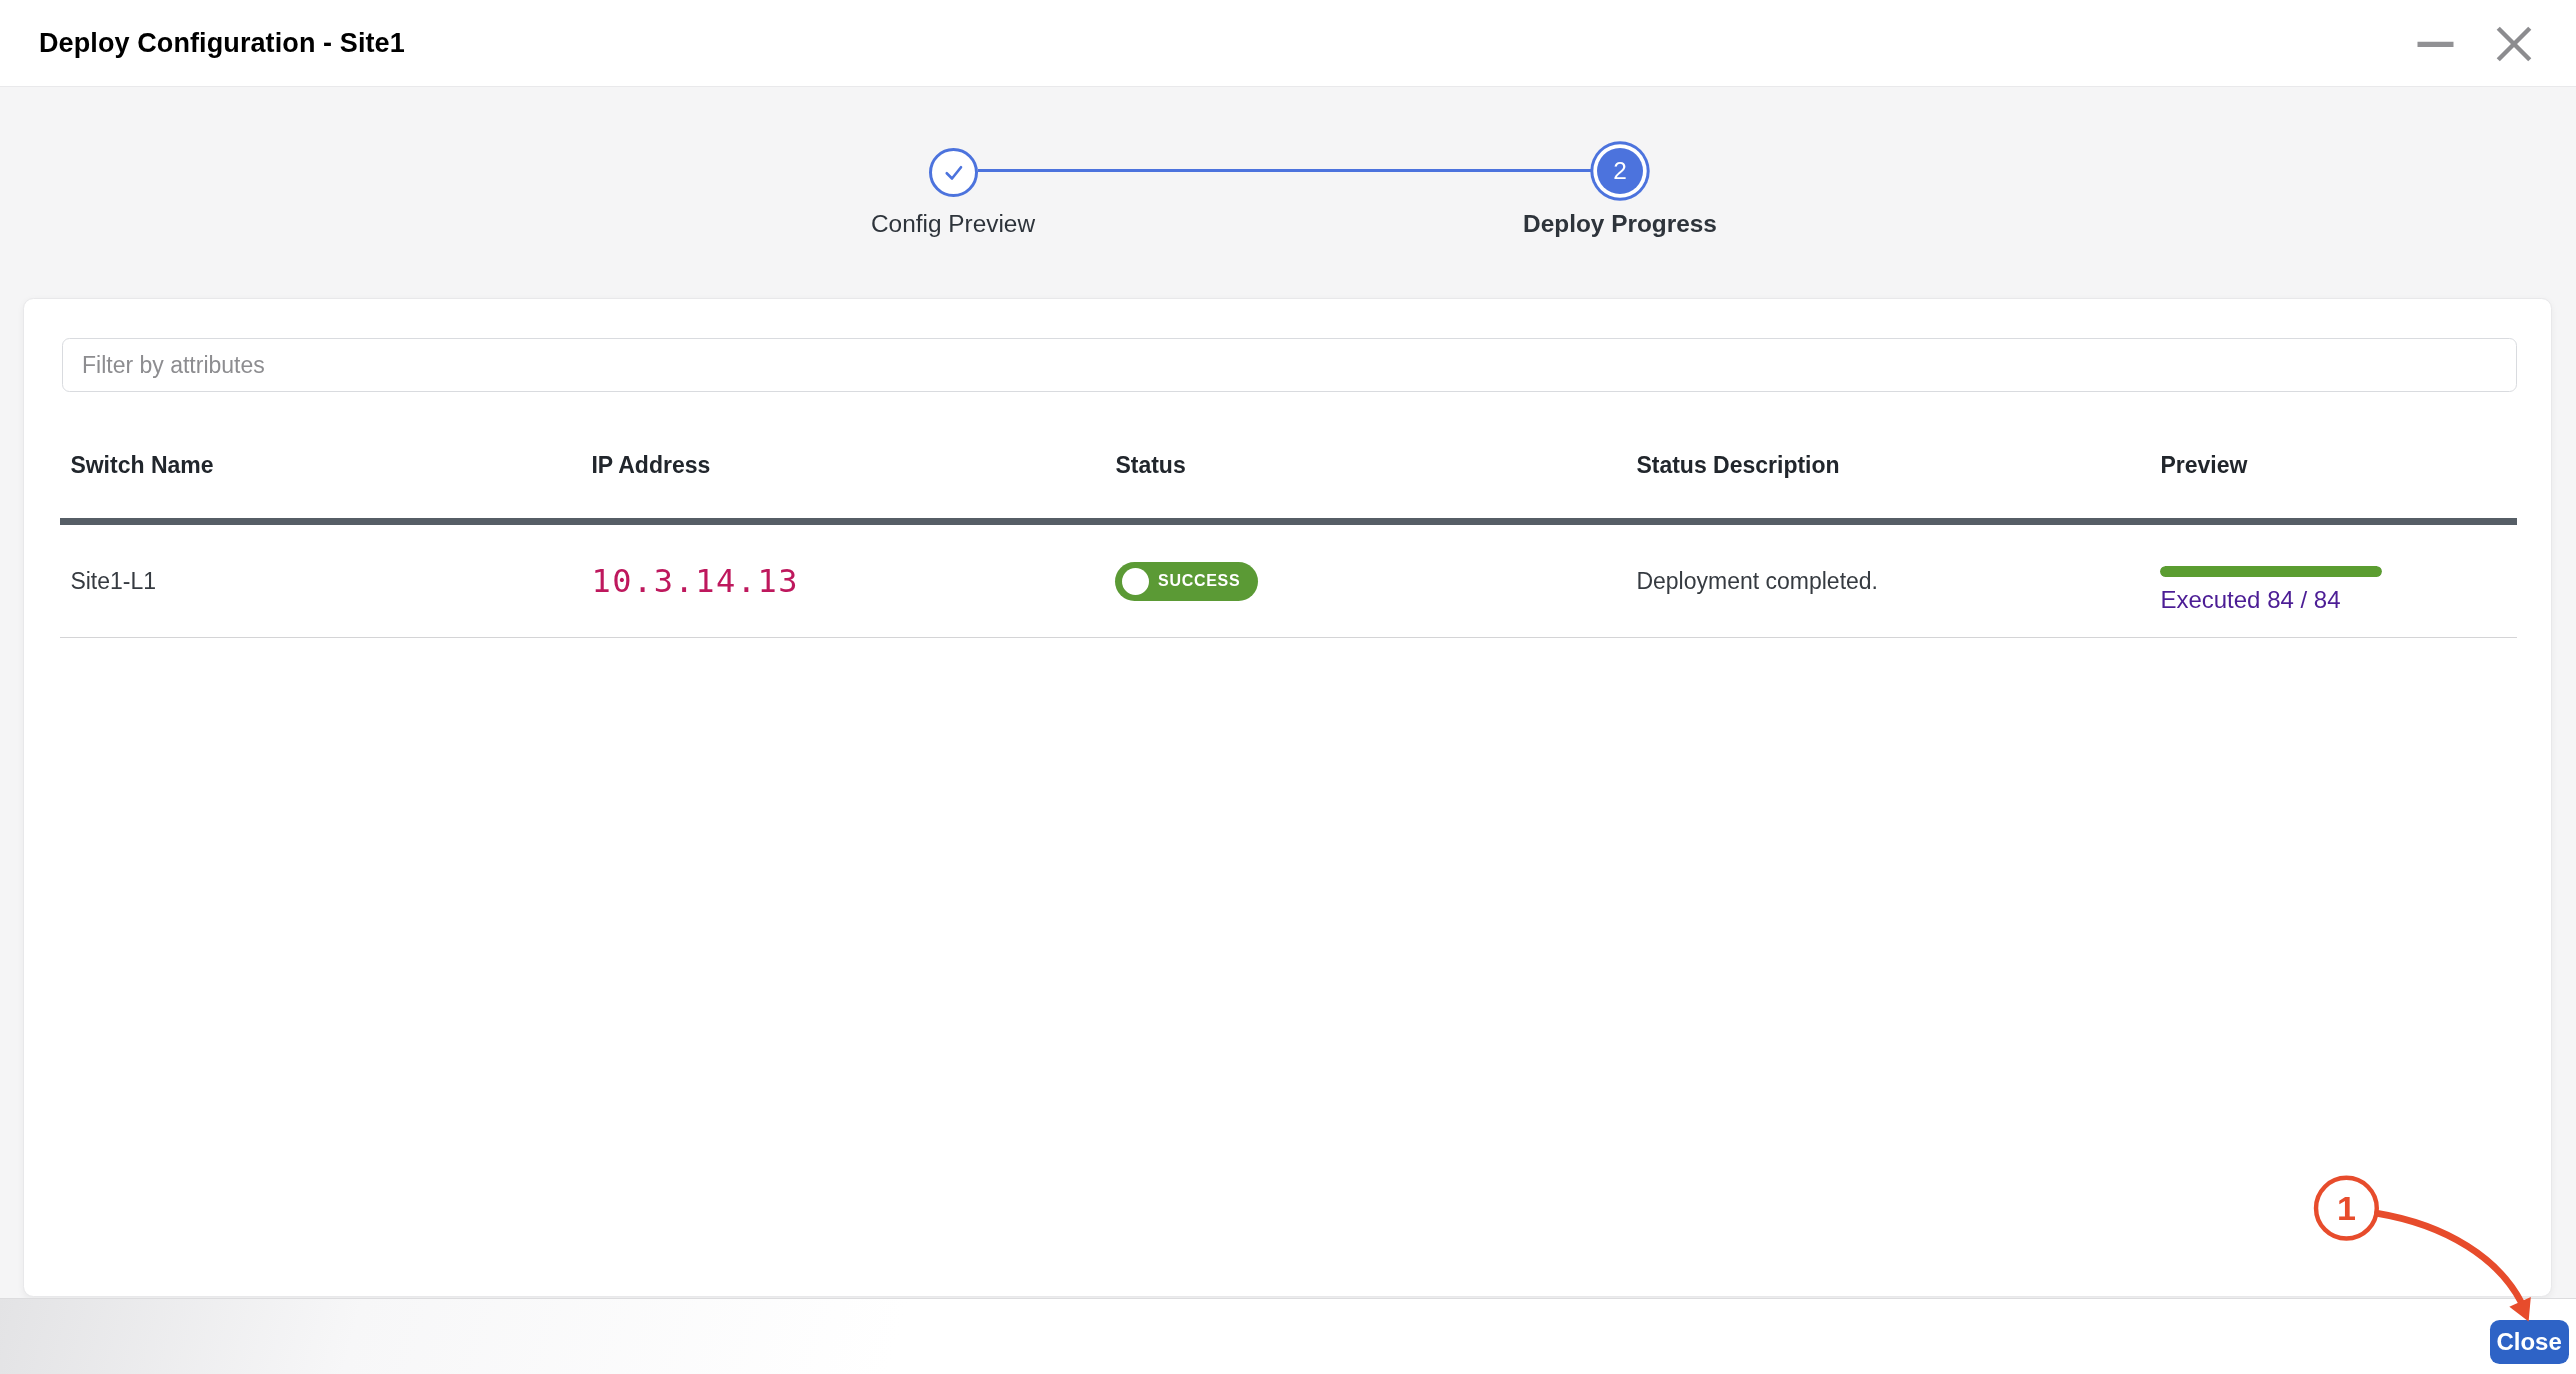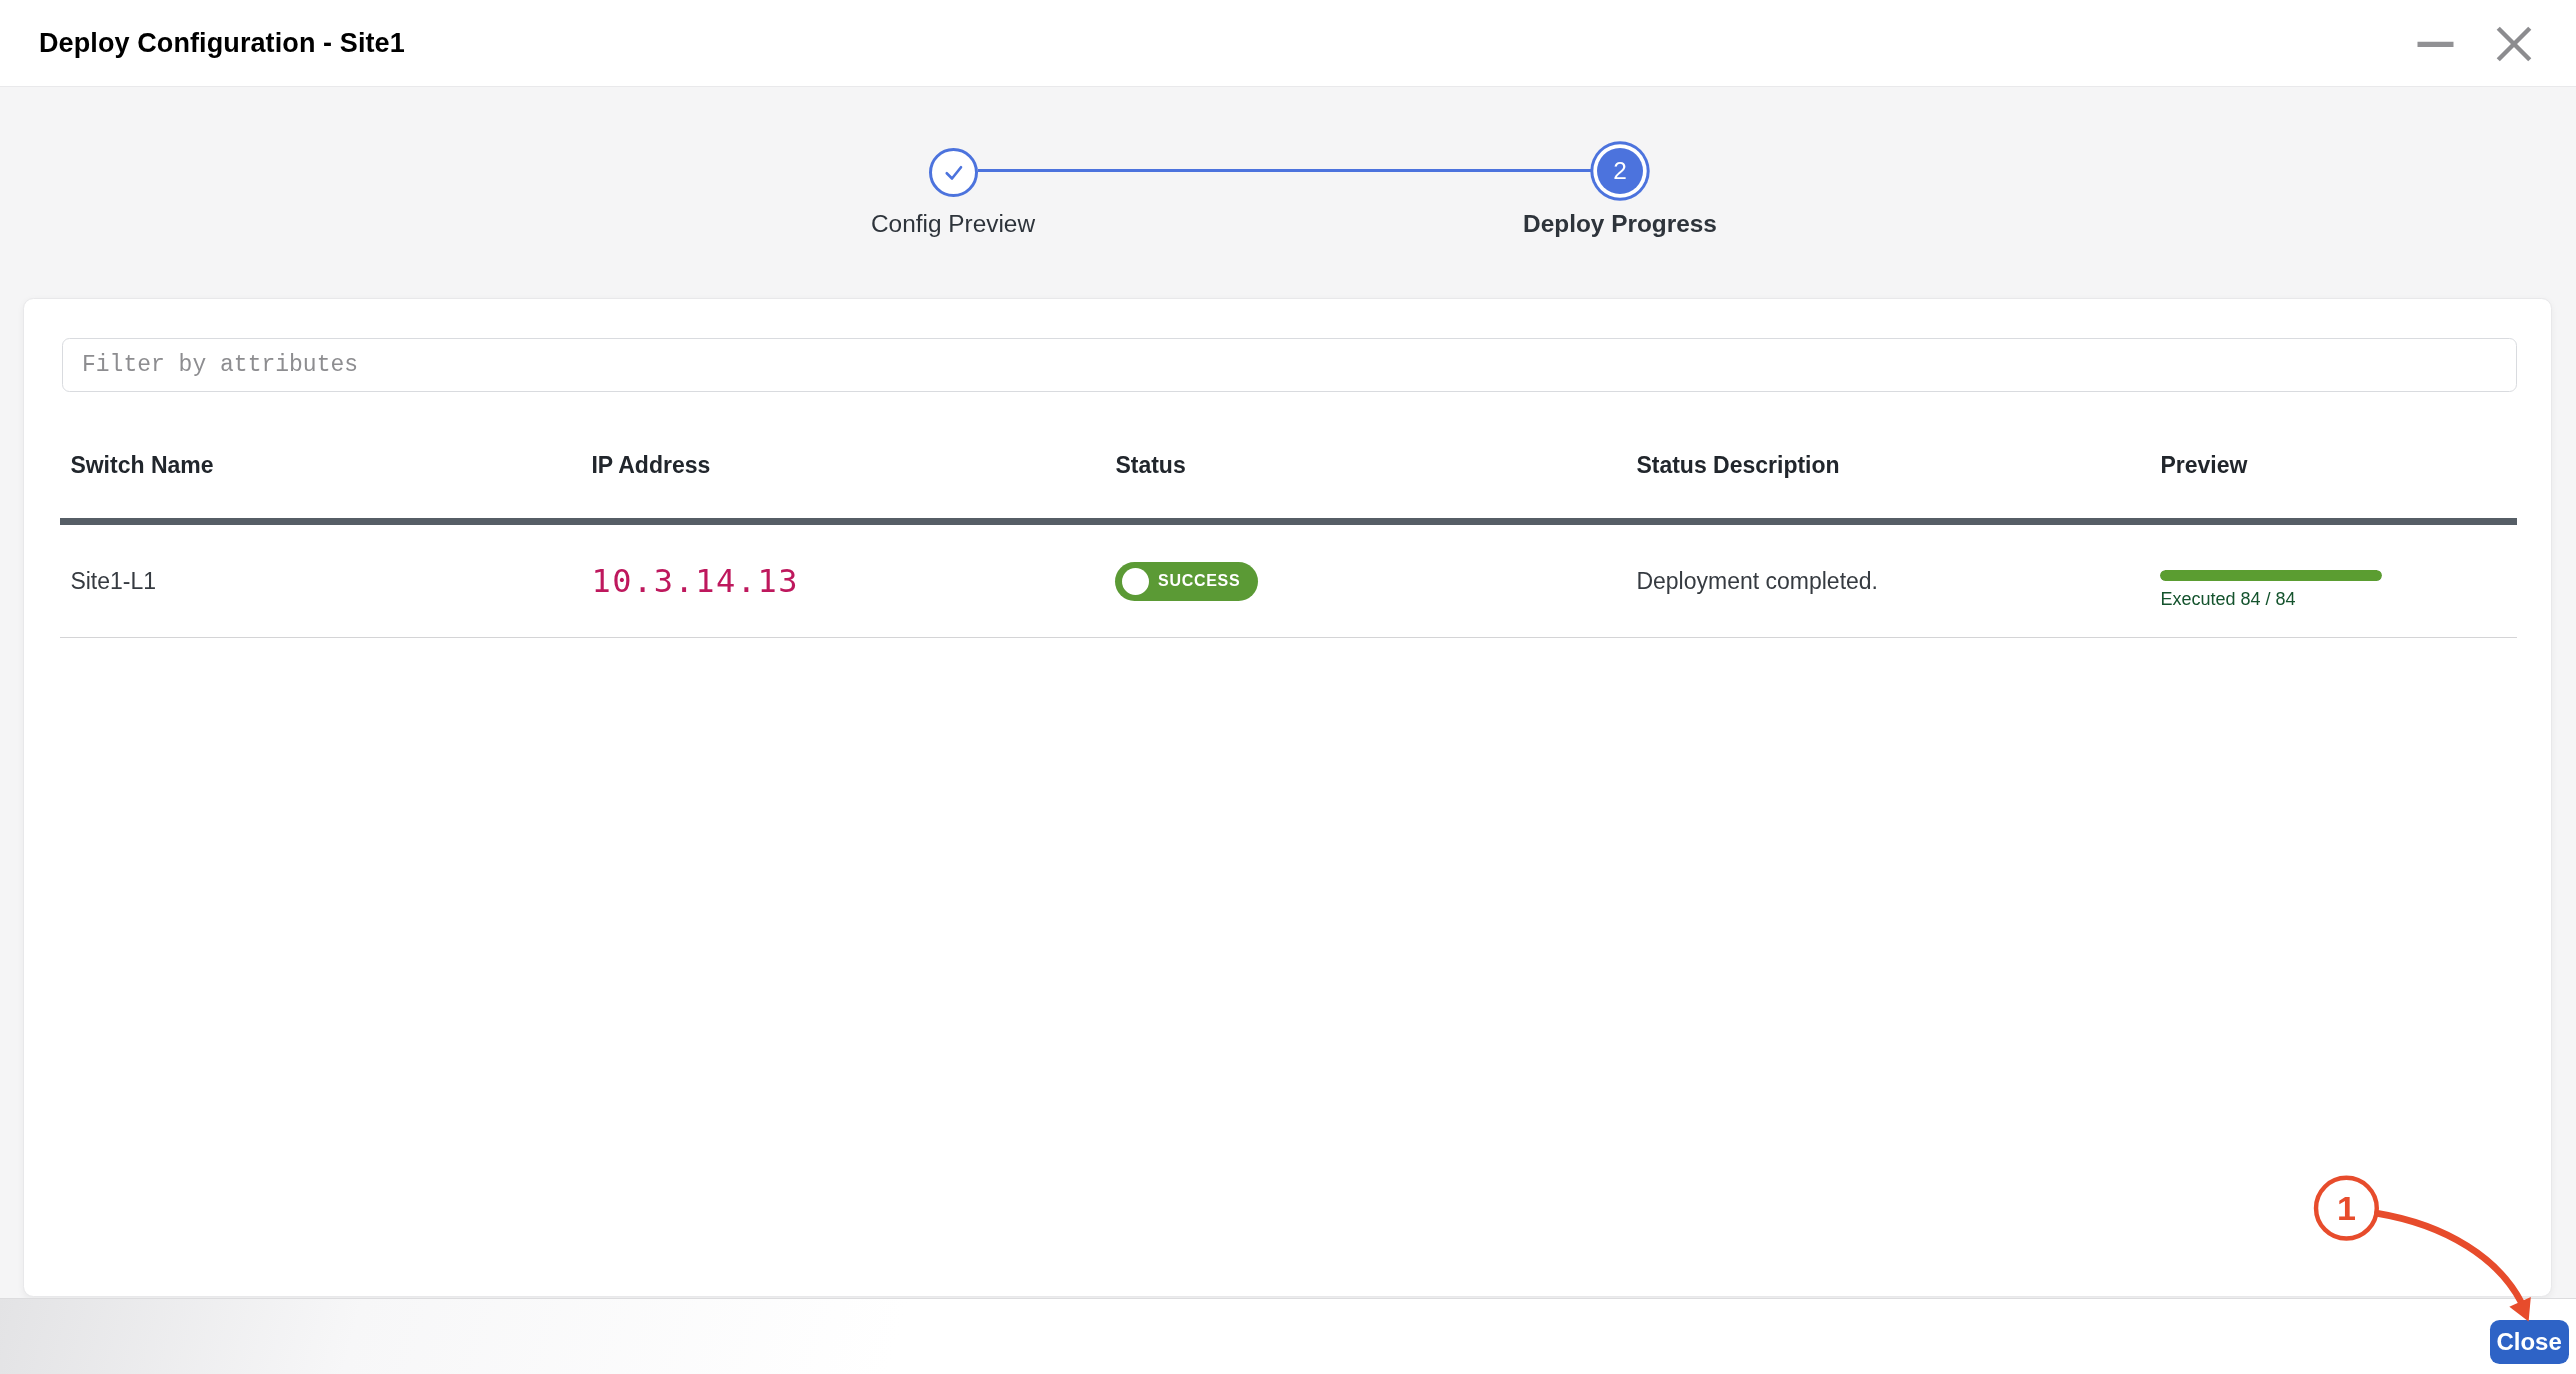--- a/index.html
+++ b/index.html
@@ -56,21 +56,21 @@
 
   
   .card {
     position: absolute; left: 23px; top: 298px; width: 2529px; height: 999px;
     background: #ffffff; border: 0.7px solid #e8e8ea; border-radius: 10.4px;
     box-shadow: 0 2.2px 7.4px rgba(0,0,0,0.05);
   }
   .filter-input {
     position: absolute; left: 38px; top: 39px; width: 2455px; height: 54px;
     border: 1.5px solid #d9dbdf; border-radius: 7.4px; background: #ffffff;
-    font-family: Liberation Mono, monospace;
+    font-family: Liberation Sans, sans-serif;
     font-size: 23px; color: #333; padding: 0 19px; outline: none;
   }
   .filter-input::placeholder { color: #8d8d90; }
 
   .deploy-table {
     position: absolute; left: 36px; top: 92px; width: 2457px;
     border-collapse: collapse; table-layout: fixed;
   }
   .deploy-table th {
     text-align: left; font-size: 23px; font-weight: 700; color: #21262c;
@@ -91,21 +91,21 @@
     background: #5b9a35; border-radius: 20px; height: 39px;
     padding: 0 18px 0 6.7px;
   }
   .status-dot { width: 27px; height: 27px; border-radius: 50%; background: #ffffff; }
   .status-text {
     color: #ffffff; font-weight: 700; font-size: 16px; letter-spacing: 0.7px;
   }
   .progress-wrap { margin-top: 18px; }
   .progress-track { width: 222px; height: 11px; border-radius: 6px; background: #e4e4e6; overflow: hidden; }
   .progress-fill { height: 100%; background: #5b9d31; border-radius: 6px; }
-  .progress-label { font-size: 18px; color: #14532d; margin-top: 8.1px; }
+  .progress-label { font-size: 24px; color: #4c1d95; margin-top: 8.1px; }
 
   
   .footer {
     position: absolute; left: 0; top: 1298px; width: 2576px; height: 77px;
     border-top: 1.5px solid #dcdcde;
     background: linear-gradient(105deg, #e3e3e5 0%, #f7f7f8 14%, #ffffff 35%);
   }
   .close-btn {
     position: absolute; right: 7.4px; top: 21px; width: 79px; height: 44px;
     background: #2e63c6; border: none; border-radius: 9.6px;

